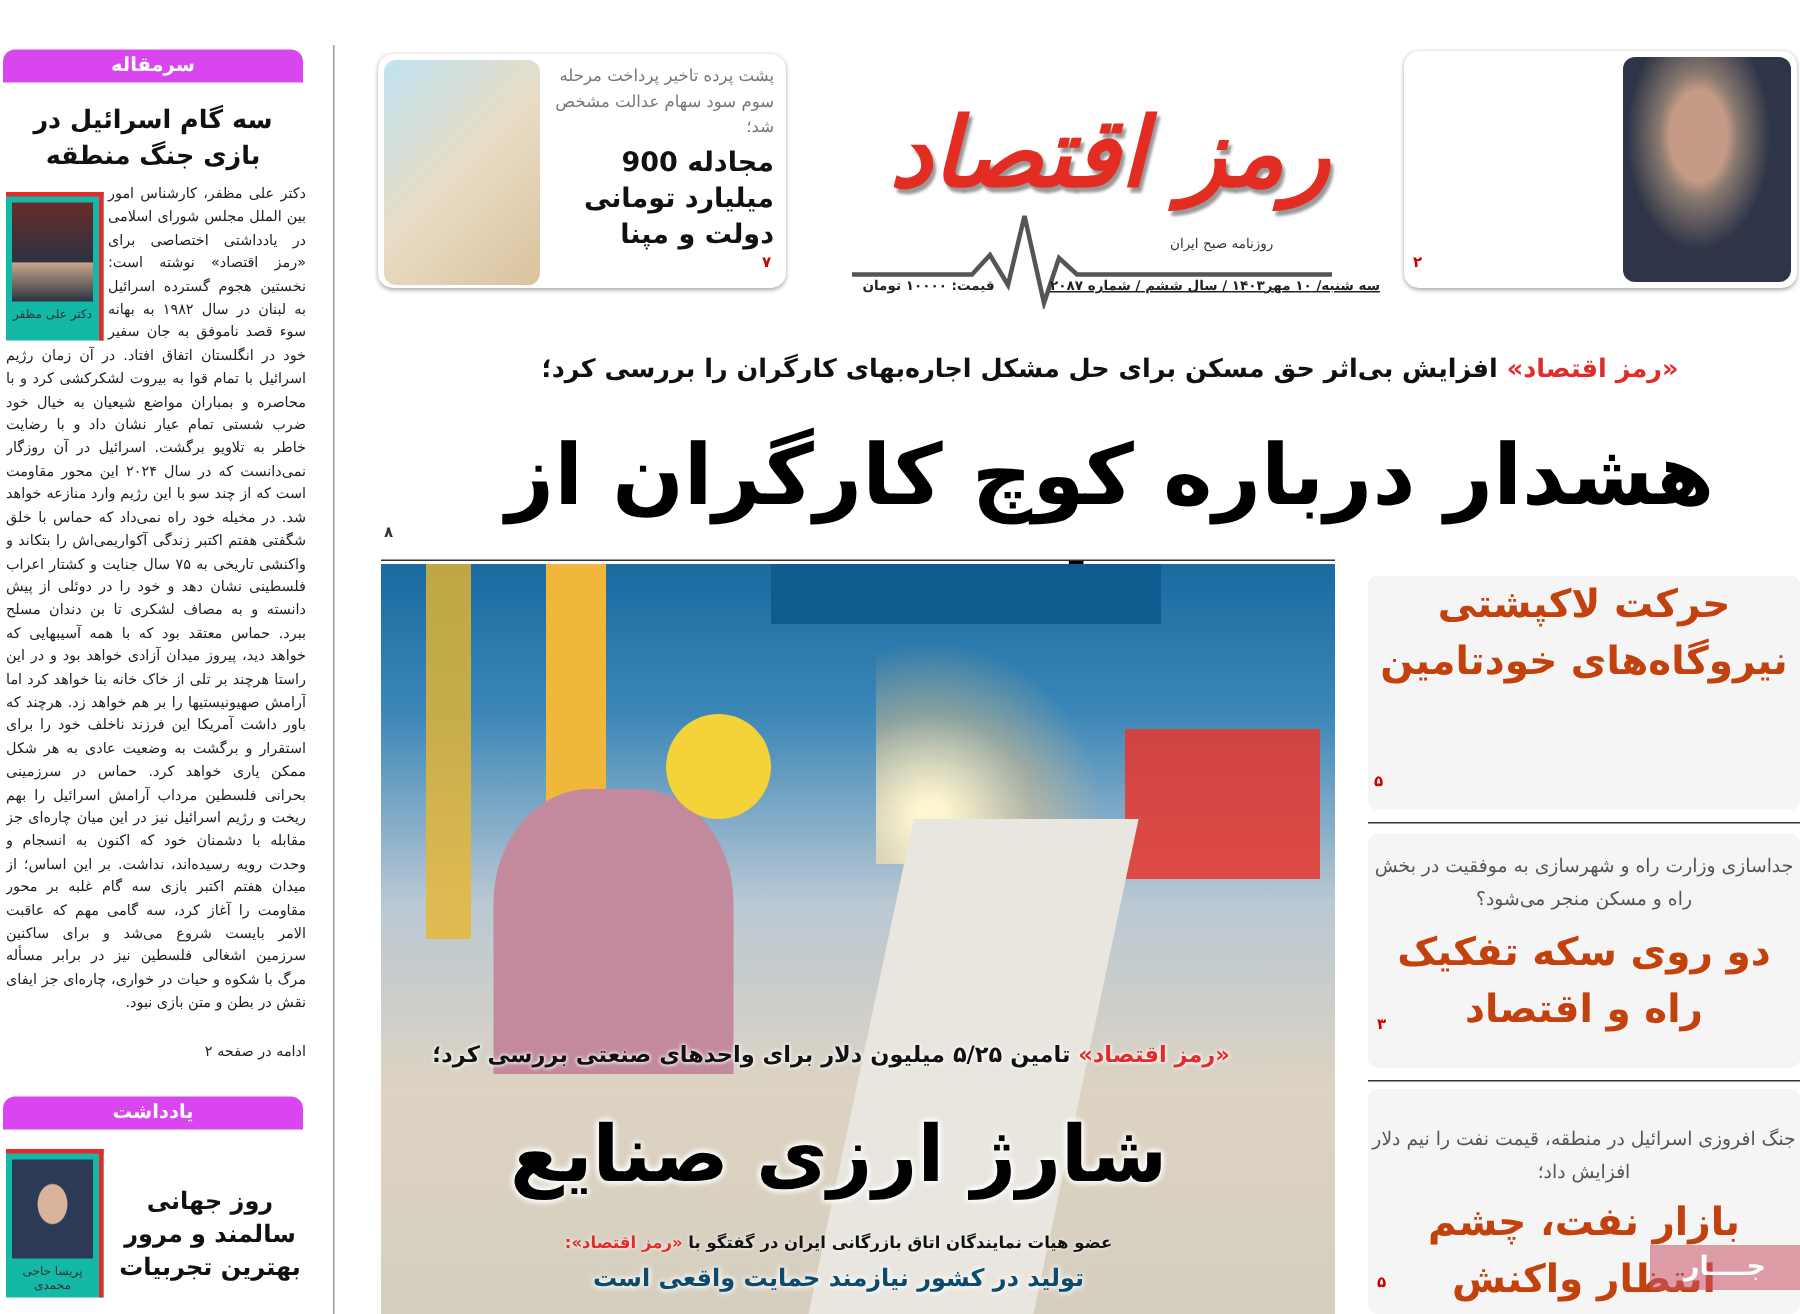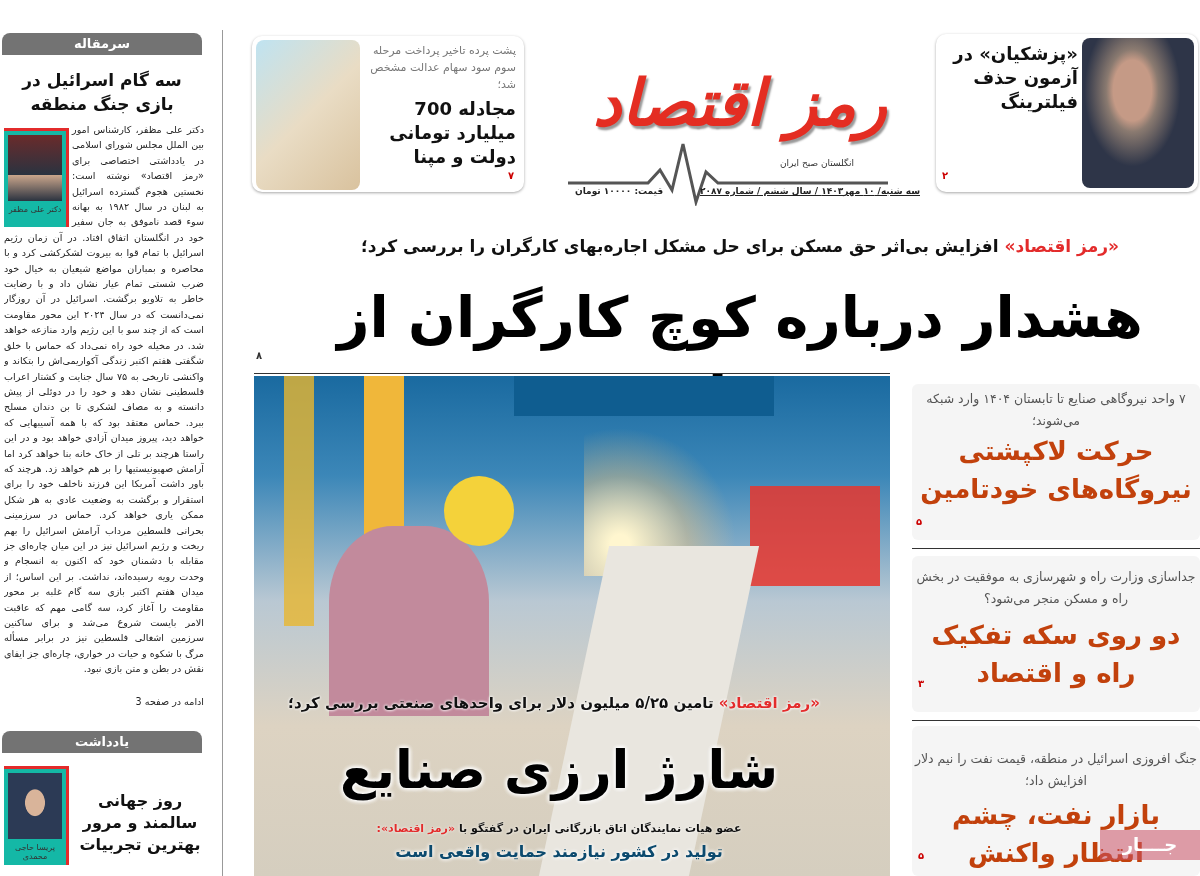--- a/index.html
+++ b/index.html
@@ -1,19 +1,19 @@
 <!DOCTYPE html>
 <html><head>
 <meta charset="utf-8">
 <style>
   html,body{margin:0;padding:0;}
   body{width:1200px;height:876px;background:#fff;position:relative;overflow:hidden;font-family:"DejaVu Sans",sans-serif;direction:rtl;}
   .abs{position:absolute;}
   
-  .sec-bar{position:absolute;left:2px;width:200px;height:22px;background:#737373;border-radius:8px 8px 0 0;color:#fff;font-weight:bold;font-size:13px;text-align:center;line-height:22px;}
+  .sec-bar{position:absolute;left:2px;width:200px;height:22px;background:#d946ef;border-radius:8px 8px 0 0;color:#fff;font-weight:bold;font-size:13px;text-align:center;line-height:22px;}
   .ed-title{position:absolute;left:2px;width:200px;text-align:center;font-weight:bold;font-size:17px;line-height:24px;color:#111;}
   .ed-body{position:absolute;left:4px;width:200px;font-size:9.6px;line-height:15.4px;color:#222;text-align:justify;}
   .photo-frame{position:absolute;border-right:3px solid #e32b2b;border-top:3px solid #e32b2b;background:#14b8a6;}
   .photo-cap{font-size:8px;text-align:center;color:#333;}
   .divider-v{position:absolute;left:222px;top:30px;width:1px;height:846px;background:#999;}
   
   .card{position:absolute;background:#fff;border-radius:10px;box-shadow:0 1px 3px rgba(0,0,0,.35);}
   .card .kicker{font-size:11px;color:#777;line-height:17px;}
   .card .head{font-weight:bold;font-size:18px;line-height:24px;color:#111;}
   .pg{position:absolute;font-size:10px;font-weight:bold;color:#c00;}
@@ -45,52 +45,51 @@
 <div class="ed-title" style="top:68px;">سه گام اسرائیل در بازی جنگ منطقه</div>
 
 <div class="photo-frame" style="left:4px;top:128px;width:62px;height:96px;">
   <div style="margin:4px;height:66px;background:linear-gradient(180deg,#6a2b2b,#2b3340 60%,#c9a58b 61%,#2b3340);"></div>
   <div class="photo-cap">دکتر علی مظفر</div>
 </div>
 <div class="ed-body" style="top:122px;height:590px;overflow:hidden;padding-left:0;">
   <div style="float:left;width:68px;height:106px;"></div>
   <span>دکتر علی مظفر، کارشناس امور بین الملل مجلس شورای اسلامی در یادداشتی اختصاصی برای «رمز اقتصاد» نوشته است: نخستین هجوم گسترده اسرائیل به لبنان در سال ۱۹۸۲ به بهانه سوء قصد ناموفق به جان سفیر خود در انگلستان اتفاق افتاد. در آن زمان رژیم اسرائیل با تمام قوا به بیروت لشکرکشی کرد و با محاصره و بمباران مواضع شیعیان به خیال خود ضرب شستی تمام عیار نشان داد و با رضایت خاطر به تلاویو برگشت. اسرائیل در آن روزگار نمی‌دانست که در سال ۲۰۲۴ این محور مقاومت است که از چند سو با این رژیم وارد منازعه خواهد شد. در مخیله خود راه نمی‌داد که حماس با خلق شگفتی هفتم اکتبر زندگی آکواریمی‌اش را بتکاند و واکنشی تاریخی به ۷۵ سال جنایت و کشتار اعراب فلسطینی نشان دهد و خود را در دوئلی از پیش دانسته و به مصاف لشکری تا بن دندان مسلح ببرد. حماس معتقد بود که با همه آسیبهایی که خواهد دید، پیروز میدان آزادی خواهد بود و در این راستا هرچند بر تلی از خاک خانه بنا خواهد کرد اما آرامش صهیونیستیها را بر هم خواهد زد. هرچند که باور داشت آمریکا این فرزند ناخلف خود را برای استقرار و برگشت به وضعیت عادی به هر شکل ممکن یاری خواهد کرد. حماس در سرزمینی بحرانی فلسطین مرداب آرامش اسرائیل را بهم ریخت و رژیم اسرائیل نیز در این میان چاره‌ای جز مقابله با دشمنان خود که اکنون به انسجام و وحدت رویه رسیده‌اند، نداشت. بر این اساس؛ از میدان هفتم اکتبر بازی سه گام غلبه بر محور مقاومت را آغاز کرد، سه گامی مهم که عاقبت الامر بایست شروع می‌شد و برای ساکنین سرزمین اشغالی فلسطین نیز در برابر مسأله مرگ با شکوه و حیات در خواری، چاره‌ای جز ایفای نقش در بطن و متن بازی نبود.</span>
 </div>
-<div class="abs" style="left:4px;top:696px;width:200px;font-size:9.6px;color:#222;">ادامه در صفحه 3</div>
+<div class="abs" style="left:4px;top:696px;width:200px;font-size:9.6px;color:#222;">ادامه در صفحه ۲</div>
 
 <div class="sec-bar" style="top:731px;">یادداشت</div>
 <div class="photo-frame" style="left:4px;top:766px;width:62px;height:96px;">
   <div style="margin:4px;height:66px;background:radial-gradient(ellipse at 50% 45%,#d9b49a 25%,#2c3a55 27%);"></div>
   <div class="photo-cap">پریسا حاجی محمدی</div>
 </div>
 <div class="abs" style="left:78px;top:790px;width:124px;text-align:center;font-weight:bold;font-size:16px;line-height:22px;color:#111;">روز جهانی سالمند و مرور بهترین تجربیات</div>
 
 <div class="divider-v"></div>
 
 <div class="card" style="left:252px;top:36px;width:272px;height:156px;">
   <div class="abs" style="left:4px;top:4px;width:104px;height:150px;border-radius:8px;background:linear-gradient(135deg,#bfe3f1,#e9dcc4 50%,#d9c29e);"></div>
   <div class="abs" style="left:116px;top:6px;width:148px;">
     <div class="kicker">پشت پرده تاخیر پرداخت مرحله سوم سود سهام عدالت مشخص شد؛</div>
-    <div class="head" style="margin-top:4px;">مجادله 700 میلیارد تومانی دولت و مپنا</div>
+    <div class="head" style="margin-top:4px;">مجادله 900 میلیارد تومانی دولت و مپنا</div>
   </div>
   <div class="pg" style="left:256px;top:134px;">۷</div>
 </div>
 
 <div class="logo">رمز اقتصاد</div>
 <svg class="abs" style="left:568px;top:140px;" width="320" height="66">
   <polyline points="0,43 80,43 92,30 104,50 115,4 128,62 138,32 150,43 320,43" fill="none" stroke="#555" stroke-width="3"></polyline>
 </svg>
-<div class="mast-small" style="left:780px;top:158px;">انگلستان صبح ایران</div>
+<div class="mast-small" style="left:780px;top:158px;">روزنامه صبح ایران</div>
 <div class="mast-info" style="left:700px;top:186px;text-decoration:underline;">سه شنبه/ ۱۰ مهر۱۴۰۳ / سال ششم / شماره ۲۰۸۷</div>
 <div class="mast-info" style="left:575px;top:186px;">قیمت: ۱۰۰۰۰ تومان</div>
 
 <div class="card" style="left:936px;top:34px;width:262px;height:158px;">
   <div class="abs" style="right:4px;top:4px;width:112px;height:150px;border-radius:8px;background:radial-gradient(ellipse at 45% 35%,#c59a86 22%,#8a7a70 30%,#2e3548 55%);"></div>
   <div class="abs" style="left:6px;top:6px;width:136px;">
-    <div class="head" style="margin-top:2px;">«پزشکیان» در آزمون حذف فیلترینگ</div>
   </div>
   <div class="pg" style="left:6px;top:136px;">۲</div>
 </div>
 
 <div class="sub-h">
   <span class="red">«رمز اقتصاد»</span>
   <span>افزایش بی‌اثر حق مسکن برای حل مشکل اجاره‌بهای کارگران را بررسی کرد؛</span>
 </div>
 <div class="main-h">هشدار درباره کوچ کارگران از تهران</div>
 <div class="pg" style="left:256px;top:350px;color:#333;">۸</div>
@@ -111,21 +110,20 @@
   <span>تامین ۵/۲۵ میلیون دلار برای واحدهای صنعتی بررسی کرد؛</span>
 </div>
 <div class="ov-main">شارژ ارزی صنایع</div>
 <div class="ov-sub2">
   <span>عضو هیات نمایندگان اتاق بازرگانی ایران در گفتگو با</span>
   <span class="red">«رمز اقتصاد»:</span>
 </div>
 <div class="ov-main2">تولید در کشور نیازمند حمایت واقعی است</div>
 
 <div class="rbox" style="top:384px;height:156px;">
-  <div class="k" style="margin-top:4px;">۷ واحد نیروگاهی صنایع تا تابستان ۱۴۰۴ وارد شبکه می‌شوند؛</div>
   <div class="h">حرکت لاکپشتی نیروگاه‌های خودتامین</div>
   <div class="pg" style="left:4px;top:132px;">۵</div>
 </div>
 <div class="rdiv" style="top:548px;"></div>
 <div class="rbox" style="top:556px;height:156px;">
   <div class="k" style="margin-top:10px;">جداسازی وزارت راه و شهرسازی به موفقیت در بخش راه و مسکن منجر می‌شود؟</div>
   <div class="h" style="margin-top:6px;">دو روی سکه تفکیک راه و اقتصاد</div>
   <div class="pg" style="left:6px;top:122px;">۳</div>
 </div>
 <div class="rdiv" style="top:720px;"></div>

